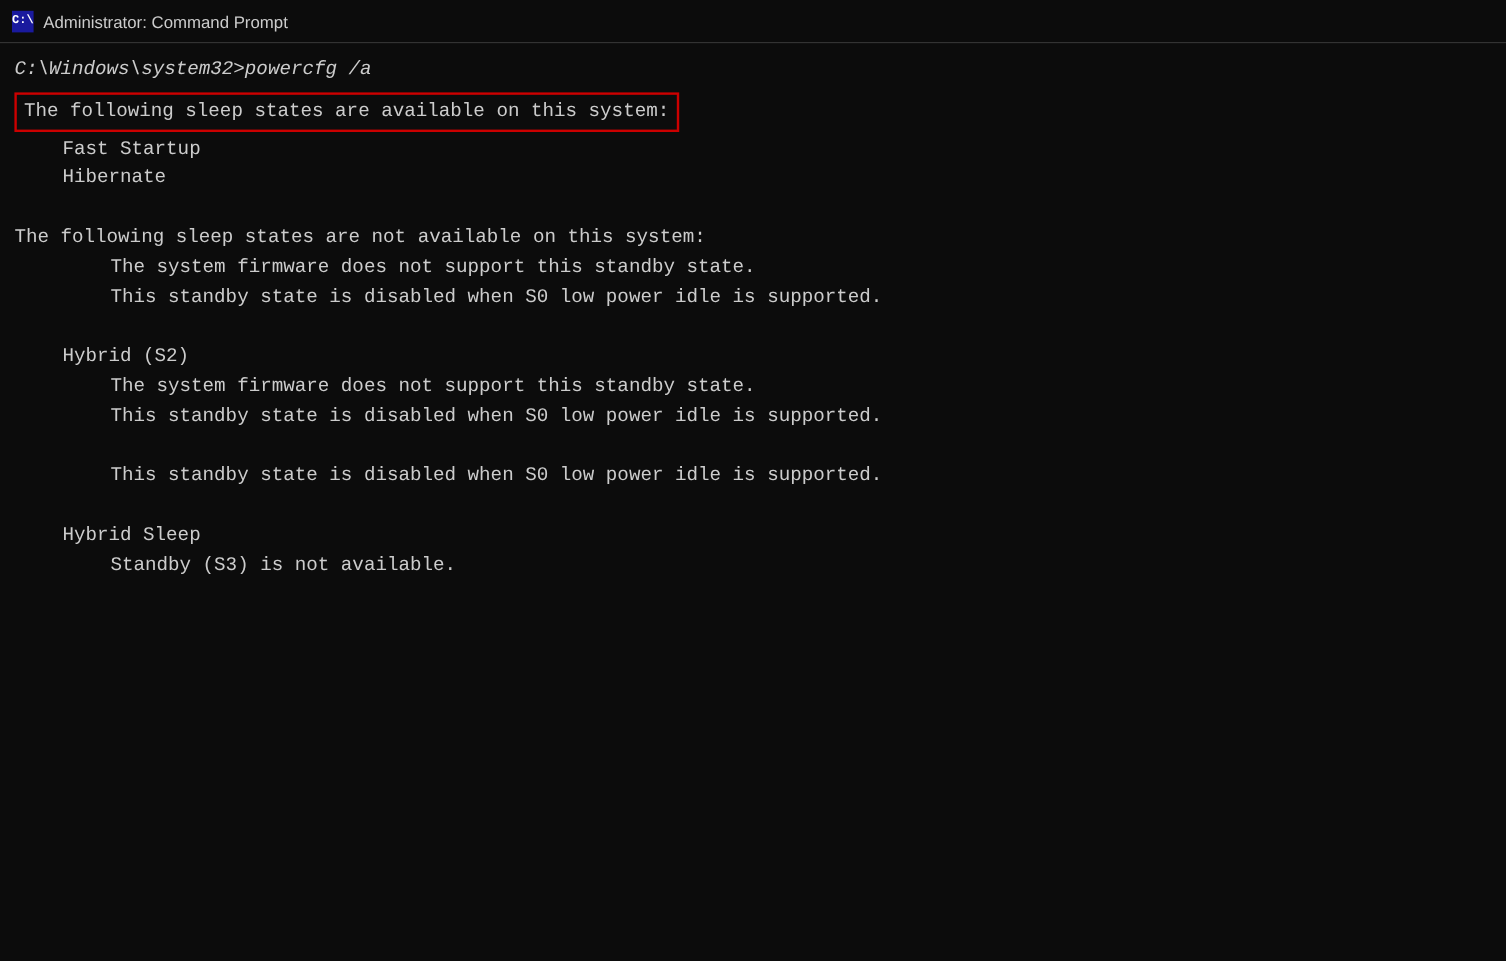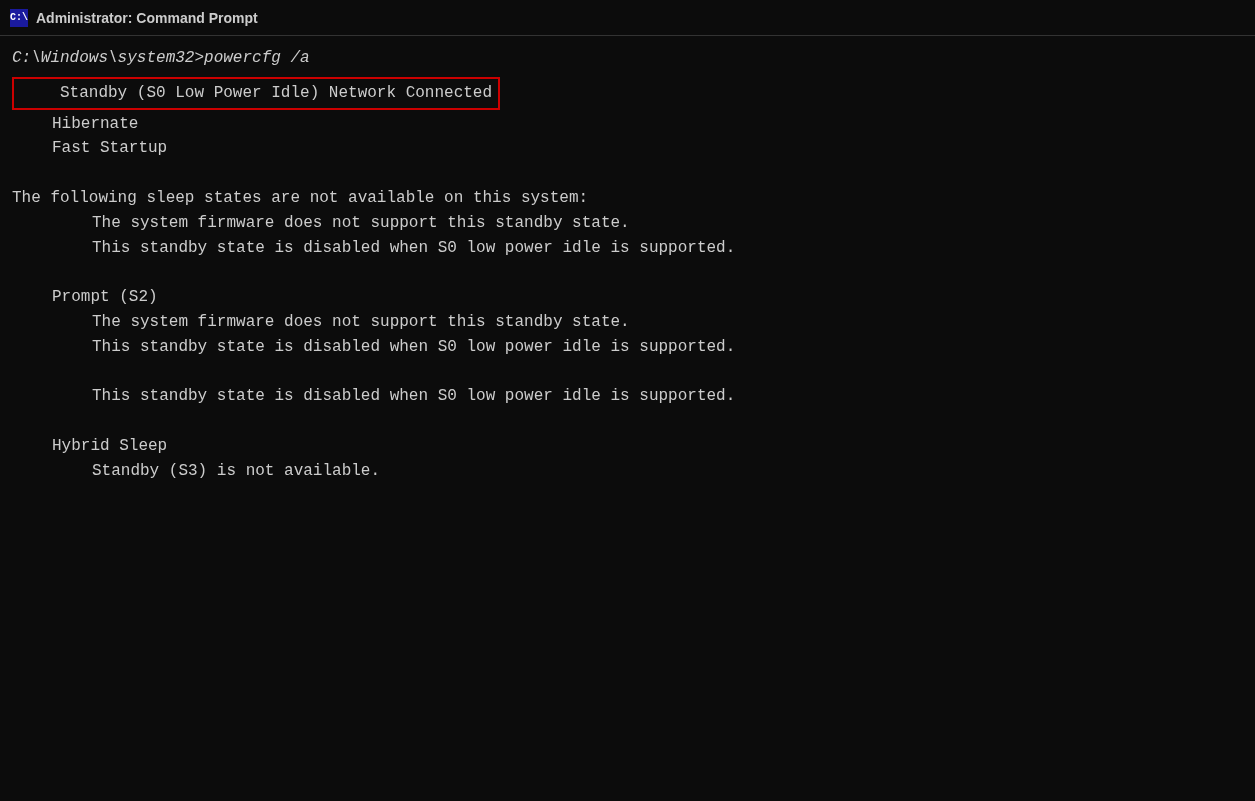--- a/index.html
+++ b/index.html
@@ -32,21 +32,20 @@
       display: flex;
       align-items: center;
       justify-content: center;
       flex-shrink: 0;
     }
 
     .title-bar-text {
       color: #cccccc;
       font-size: 14px;
       font-family: 'Segoe UI', Arial, sans-serif;
-      font-weight: bold;
     }
 
     .terminal-body {
       padding: 10px 12px;
       color: #cccccc;
       font-size: 16px;
       line-height: 1.55;
     }
 
     .command-line {
@@ -80,38 +79,36 @@
     <div class="cmd-icon">C:\</div>
   </div>
   <span class="title-bar-text">Administrator: Command Prompt</span>
 </div>
 
 <div class="terminal-body">
   <div class="command-line">C:\Windows\system32&gt;powercfg /a</div>
 
   
   <div style="display: inline-block; border: 2.5px solid #cc0000; padding: 2px 6px; margin-bottom: 2px;">
-    <div>
-      <span style="padding-left: 40px;">Standby (S0 Low Power Idle) Network Connected</span>
-    </div>
+    <div>The following sleep states are available on this system:</div>
   </div>
 
+  <div style="padding-left: 40px;">Fast Startup</div>
   <div style="padding-left: 40px;">Hibernate</div>
-  <div style="padding-left: 40px;">Fast Startup</div>
 
   <div class="blank-line"></div>
 
   <div>The following sleep states are not available on this system:</div>
 
   <div style="padding-left: 80px;">The system firmware does not support this standby state.</div>
   <div style="padding-left: 80px;">This standby state is disabled when S0 low power idle is supported.</div>
 
   <div class="blank-line"></div>
 
-  <div style="padding-left: 40px;">Prompt (S2)</div>
+  <div style="padding-left: 40px;">Hybrid (S2)</div>
   <div style="padding-left: 80px;">The system firmware does not support this standby state.</div>
   <div style="padding-left: 80px;">This standby state is disabled when S0 low power idle is supported.</div>
 
   <div class="blank-line"></div>
 
   <div style="padding-left: 80px;">This standby state is disabled when S0 low power idle is supported.</div>
 
   <div class="blank-line"></div>
 
   <div style="padding-left: 40px;">Hybrid Sleep</div>

